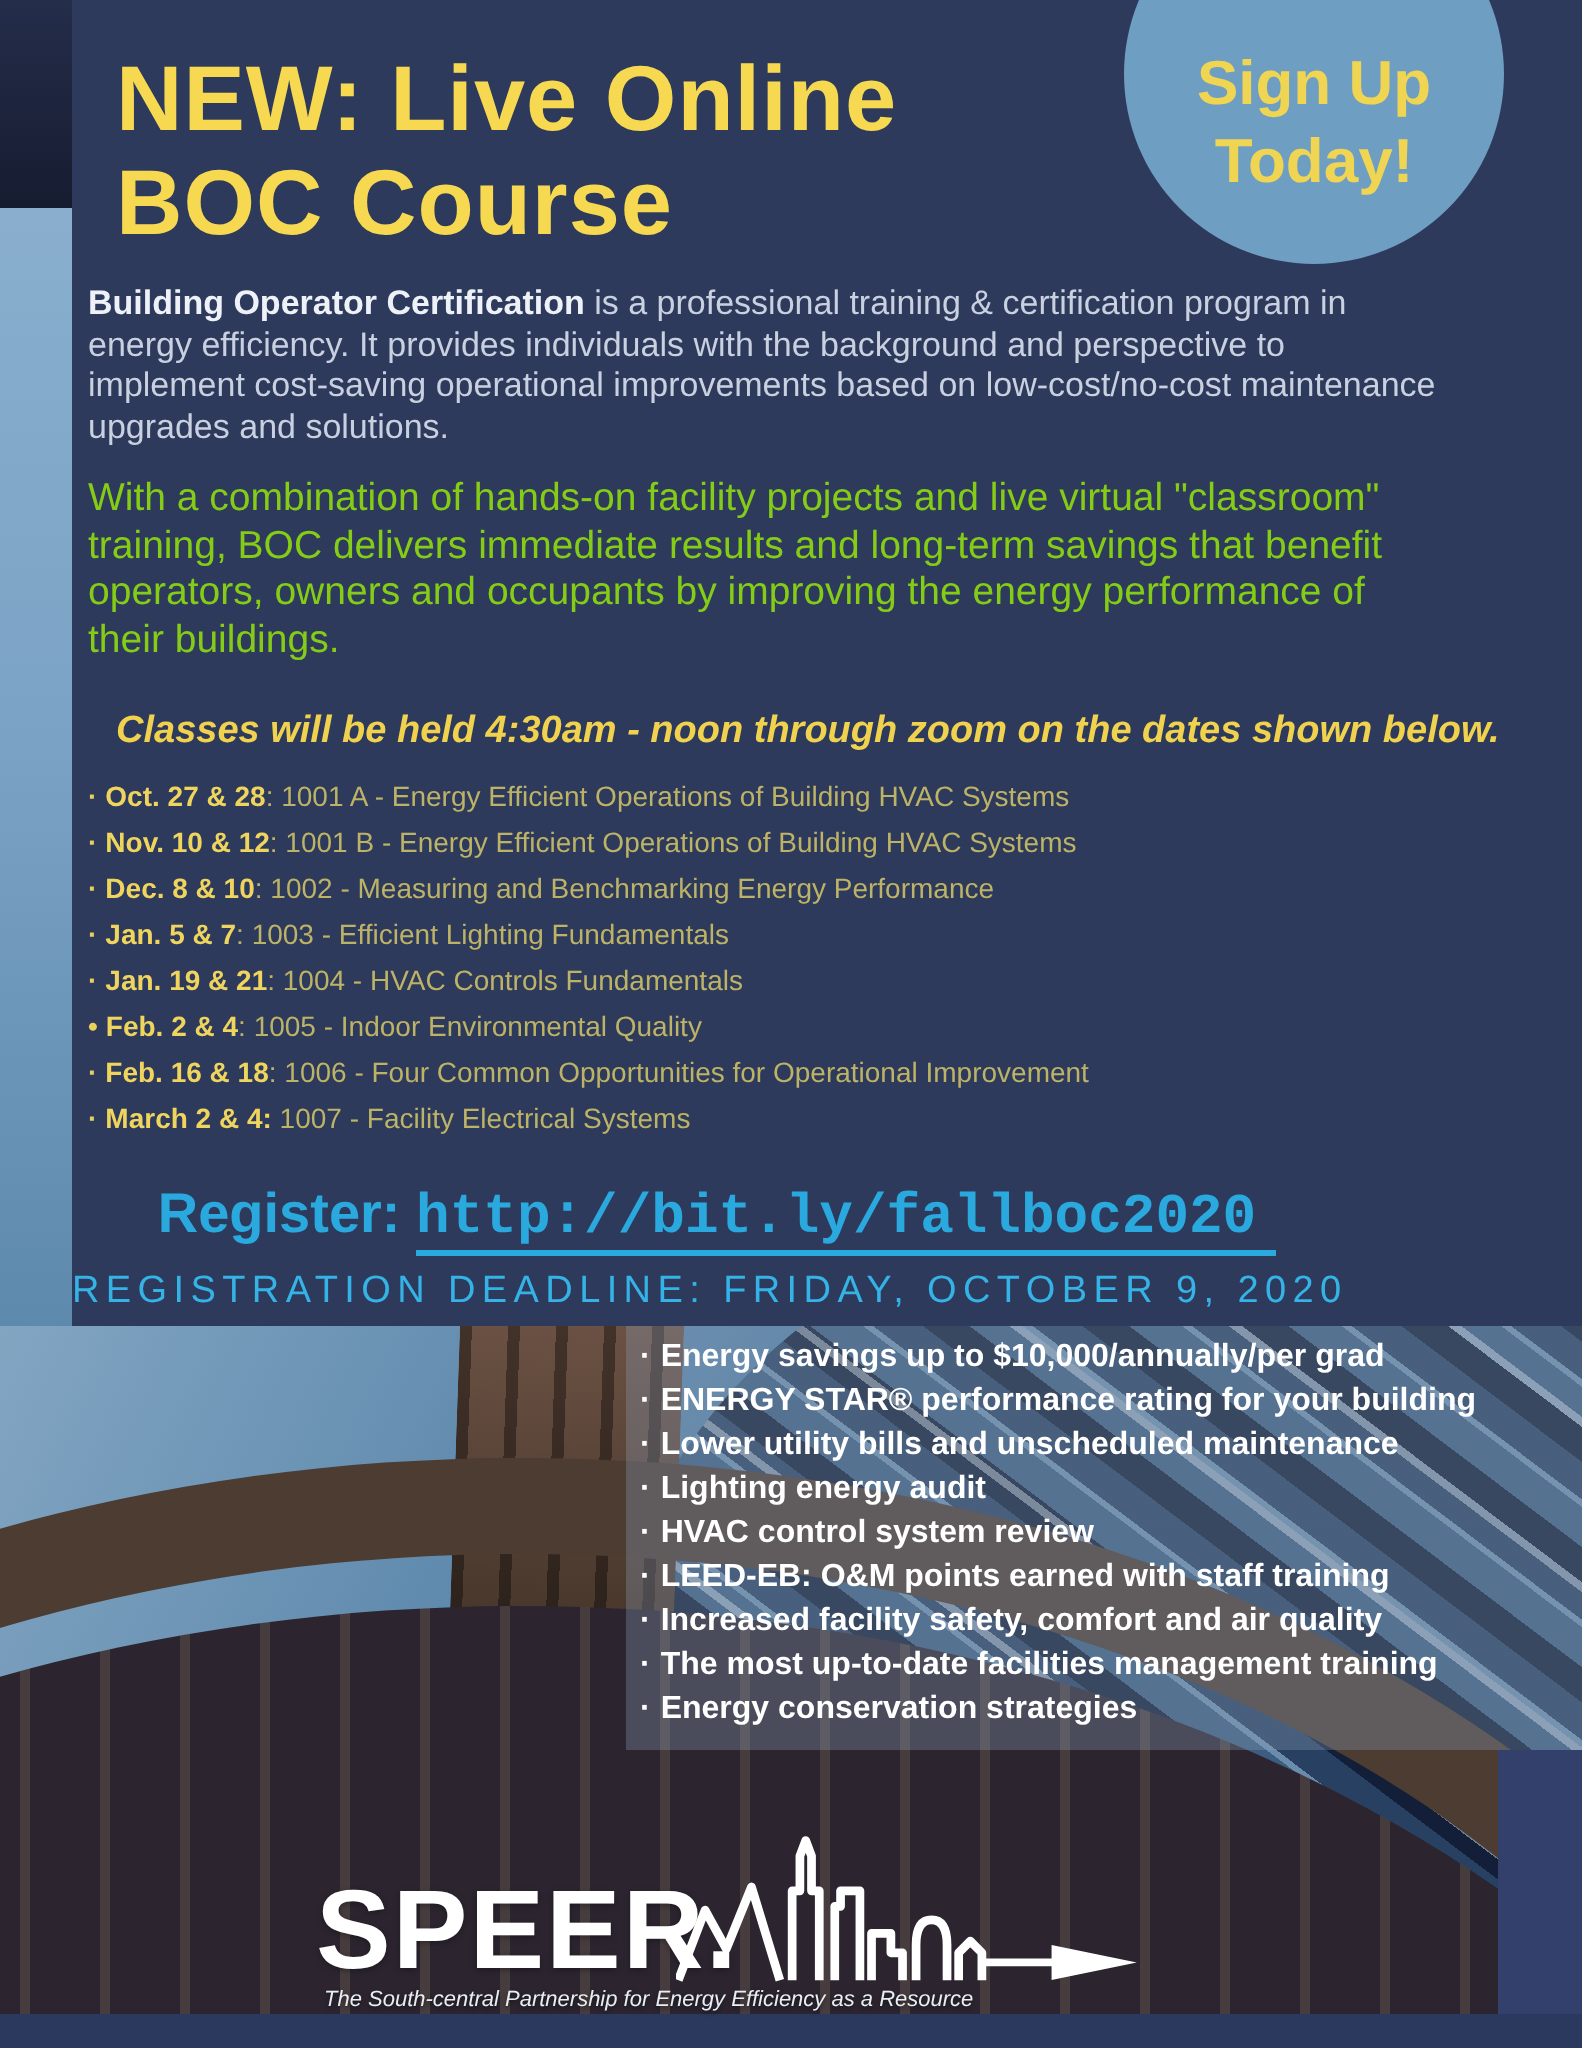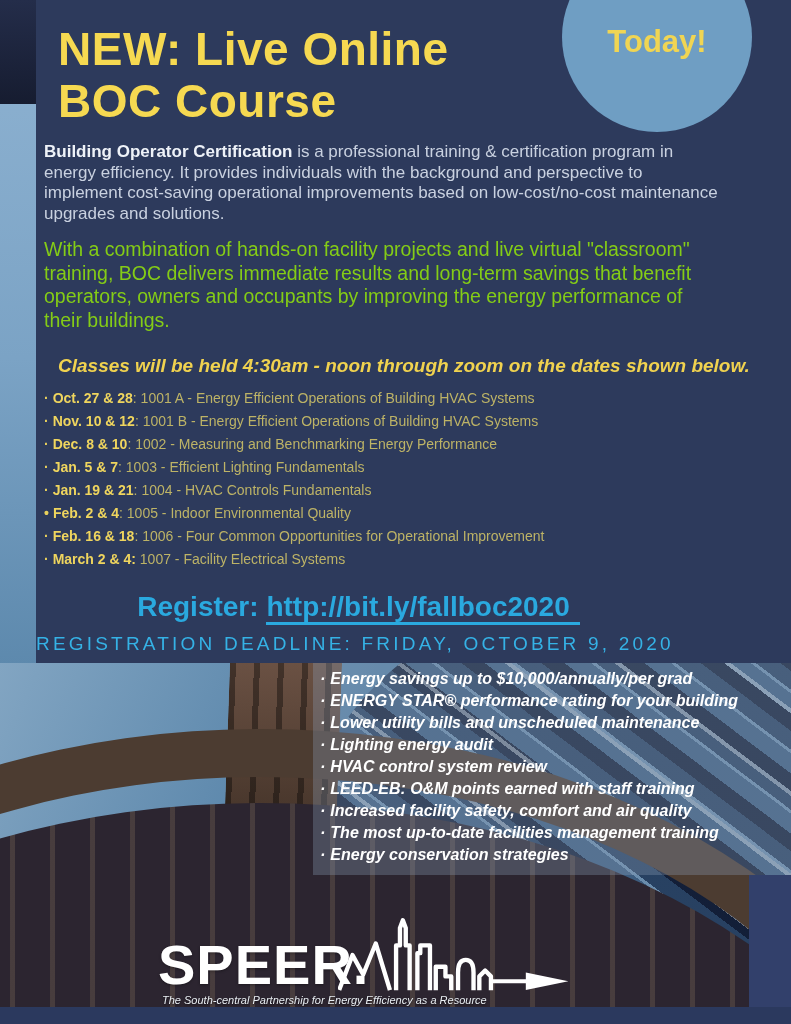--- a/index.html
+++ b/index.html
@@ -104,31 +104,31 @@
   }
   .sched-list{ margin-left:8px; }
   .sched-row{ font-size:14px; line-height:23px; white-space:nowrap; color:#bdb366; }
   .sched-row .bullet{ color:#e8d05c; font-weight:bold; margin-right:4px; }
   .sched-row .date{ color:#efd55e; font-weight:bold; }
   .register-line{
     margin-top:20px; text-align:center; padding-right:110px;
     color:#2aa9df; font-weight:bold; font-size:28px;
   }
   .register-line .link{
-    border-bottom:3px solid #2aa9df; padding-right:10px; cursor:pointer;
+    border-bottom:3px solid #2aa9df; padding-right:10px; cursor:pointer;font-family:Liberation Mono, monospace;
   }
   .deadline-line{
     margin-top:10px; text-align:left; padding-right:30px;
     color:#35b2e6; font-size:19px; letter-spacing:3.2px; font-weight:500;
   }
 
   
   .benefits{
     position:absolute; left:320px; top:668px; width:470px;
-    color:#ffffff; font-weight:bold; font-size:16px; line-height:22px;font-style:italic;
+    color:#ffffff; font-weight:bold; font-size:16px; line-height:22px;
   }
   .benefit-row .bullet{ margin-right:5px; }
 
   
   .logo-block{ position:absolute; left:158px; top:932px; width:480px; }
   .logo-name{
     color:#ffffff; font-weight:bold; font-size:56px; letter-spacing:1px;
     text-shadow:0 1px 3px rgba(0,0,0,0.35);
   }
   .logo-skyline{
@@ -155,20 +155,21 @@
   <div class="dark-bowl"></div>
 </div>
 
 <div class="benefits-overlay"></div>
 <div class="right-strip"></div>
 <div class="bottom-bar"></div>
 
 <div class="panel">
 
   <div class="badge-circle">
+    <div>Sign Up</div>
     <div>Today!</div>
   </div>
 
   <div class="flyer-title">
     <div>NEW: Live Online</div>
     <div>BOC Course</div>
   </div>
 
   <p class="intro"><b>Building Operator Certification</b><span> is a professional training &amp; certification program in energy efficiency. It provides individuals with the background and perspective to implement cost-saving operational improvements based on low-cost/no-cost maintenance upgrades and solutions.</span></p>
 

